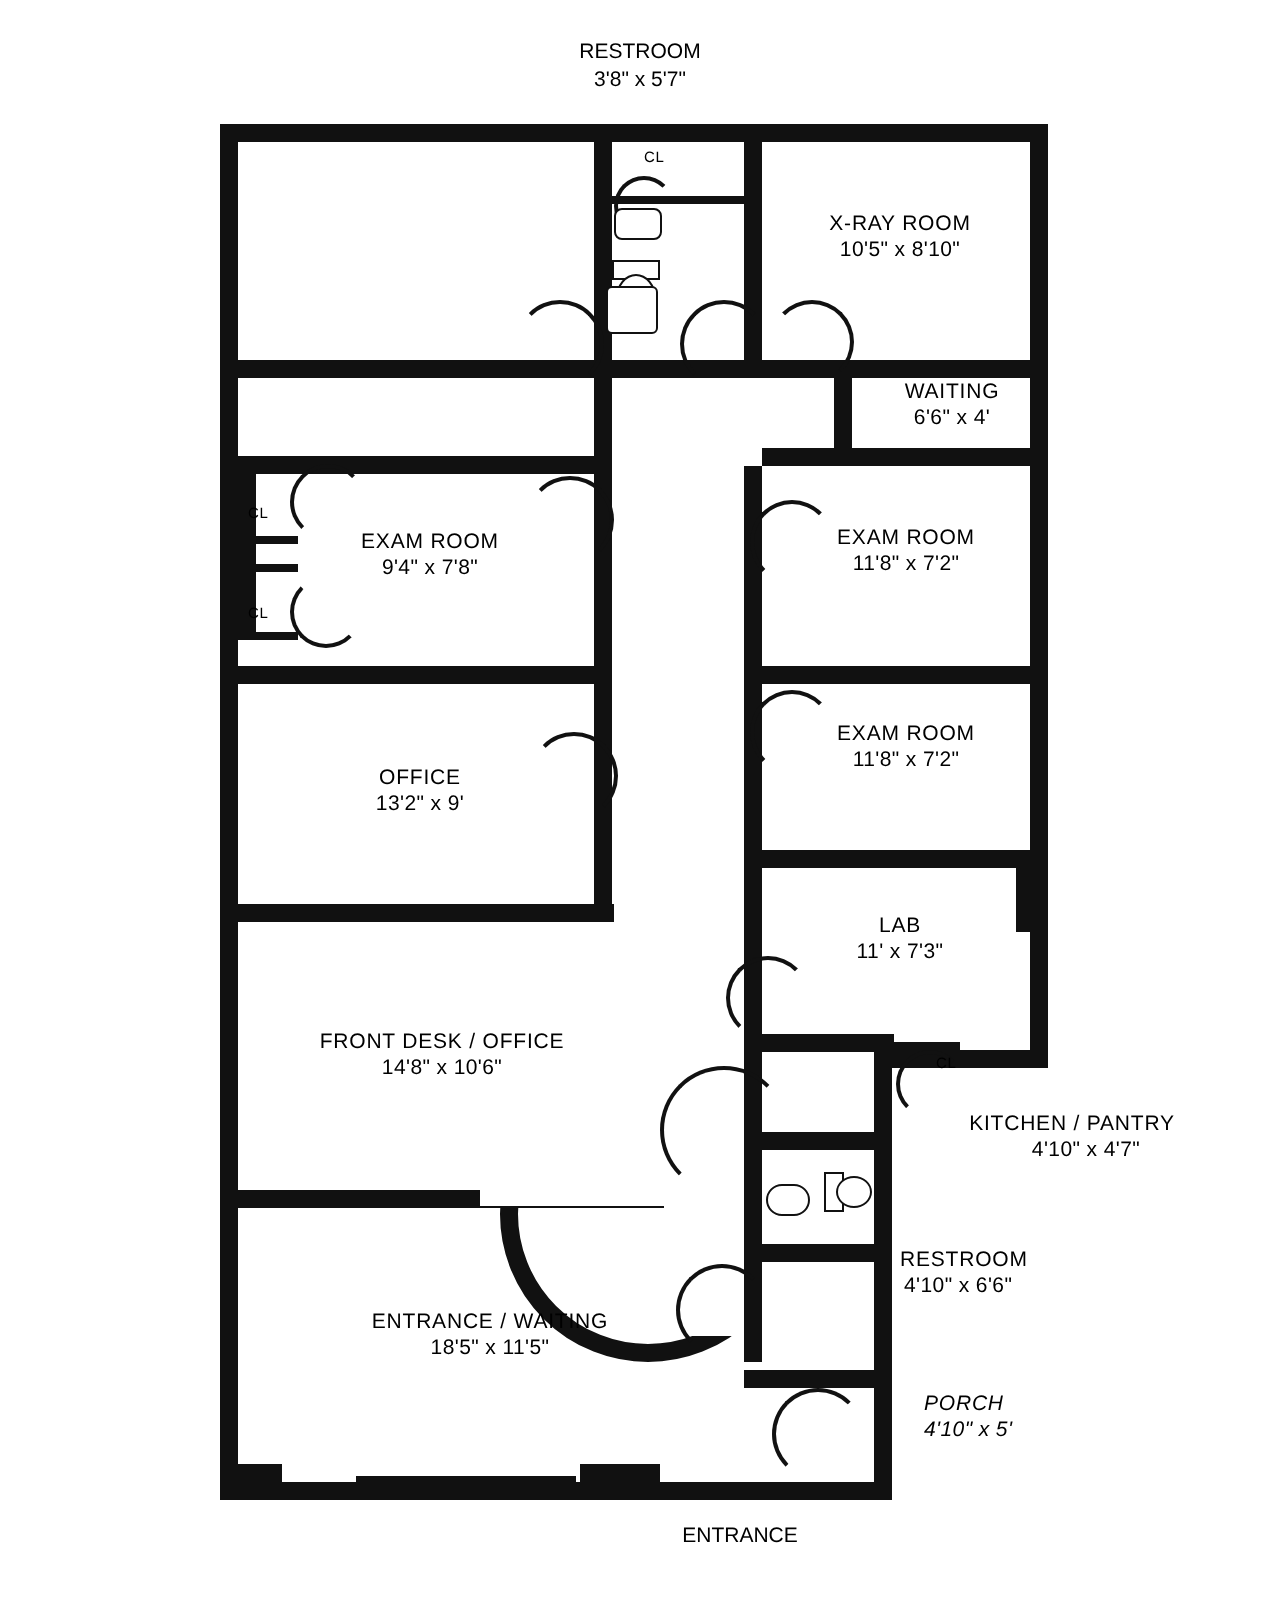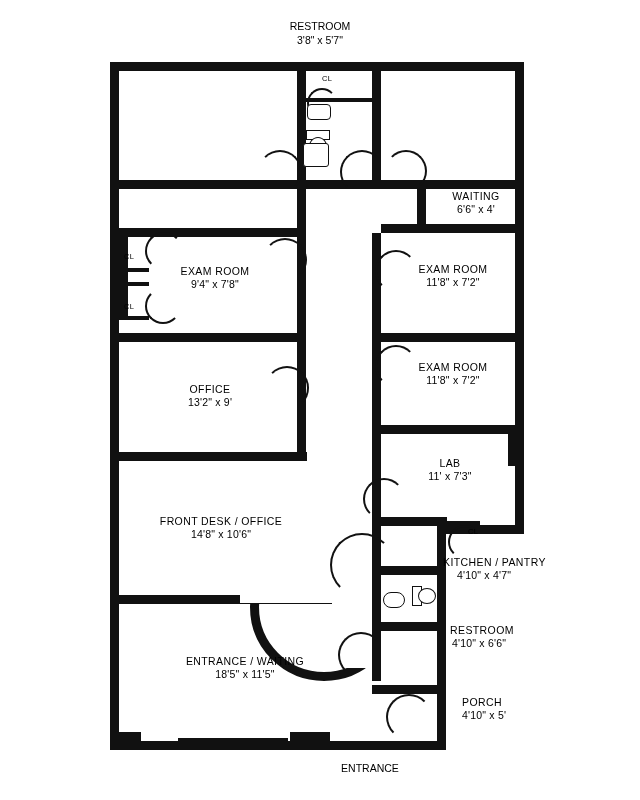--- a/index.html
+++ b/index.html
@@ -192,20 +192,24 @@
   <div class="sink" style="left:307px; top:104px; width:22px; height:14px;"></div>
   <div class="tank" style="left:306px; top:130px; width:22px; height:8px;"></div>
   <div class="fix fix-oval" style="left:308px; top:137px; width:18px; height:22px;"></div>
   <div class="fix" style="left:303px; top:143px; width:24px; height:22px; border-radius:3px;"></div>
 
   <div class="sink" style="left:383px; top:592px; width:20px; height:14px; border-radius:10px;"></div>
   <div class="tank" style="left:412px; top:586px; width:8px; height:18px;"></div>
   <div class="fix fix-oval" style="left:418px; top:588px; width:16px; height:14px;"></div>
 
 
+  <div class="label" style="left:380px; top:106px; width:140px;">
+    <span class="name">X-RAY ROOM</span>
+    <span class="dim">10'5" x 8'10"</span>
+  </div>
 
   <div class="label" style="left:428px; top:190px; width:96px;">
     <span class="name">WAITING</span>
     <span class="dim">6'6" x 4'</span>
   </div>
 
   <div class="label" style="left:140px; top:265px; width:150px;">
     <span class="name">EXAM ROOM</span>
     <span class="dim">9'4" x 7'8"</span>
   </div>
@@ -228,36 +232,36 @@
   <div class="label" style="left:390px; top:457px; width:120px;">
     <span class="name">LAB</span>
     <span class="dim">11' x 7'3"</span>
   </div>
 
   <div class="label" style="left:126px; top:515px; width:190px;">
     <span class="name">FRONT DESK / OFFICE</span>
     <span class="dim">14'8" x 10'6"</span>
   </div>
 
-  <div class="label" style="left:443px; top:556px; width:186px; text-align:left;">
+  <div class="label" style="left:443px; top:556px; width:186px; text-align:center;">
     <span class="name">KITCHEN / PANTRY</span>
     <span class="dim" style="padding-left:14px;">4'10" x 4'7"</span>
   </div>
 
   <div class="label" style="left:120px; top:655px; width:250px;">
     <span class="name">ENTRANCE / WAITING</span>
     <span class="dim">18'5" x 11'5"</span>
   </div>
 
   <div class="label" style="left:450px; top:624px; width:150px; text-align:left;">
     <span class="name">RESTROOM</span>
     <span class="dim" style="padding-left:2px;">4'10" x 6'6"</span>
   </div>
 
-  <div class="label" style="left:462px; top:696px; width:140px; text-align:left;">
+  <div class="label" style="left:462px; top:696px; width:140px; text-align:left;font-style:italic;">
     <span class="name">PORCH</span>
     <span class="dim" style="padding-left:0px;">4'10" x 5'</span>
   </div>
 
   <div class="cl" style="left:322px; top:74px;">CL</div>
   <div class="cl" style="left:124px; top:252px;">CL</div>
   <div class="cl" style="left:124px; top:302px;">CL</div>
   <div class="cl" style="left:468px; top:527px;">CL</div>
 
   <div class="caption" style="left:310px; top:762px; width:120px;">ENTRANCE</div>

